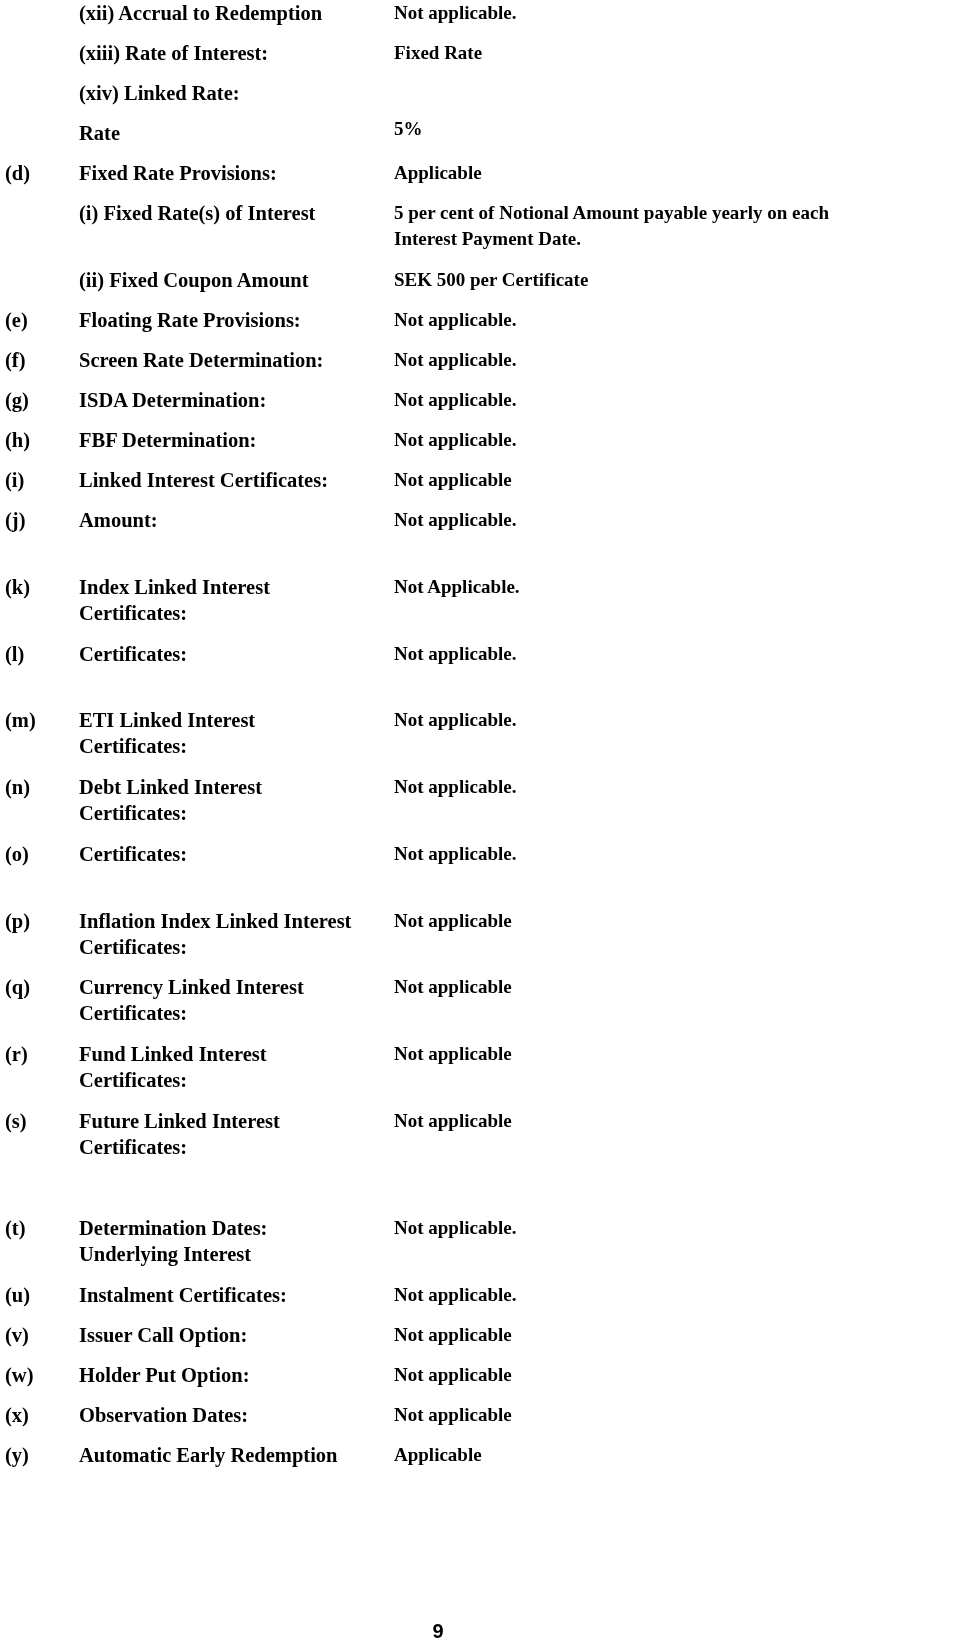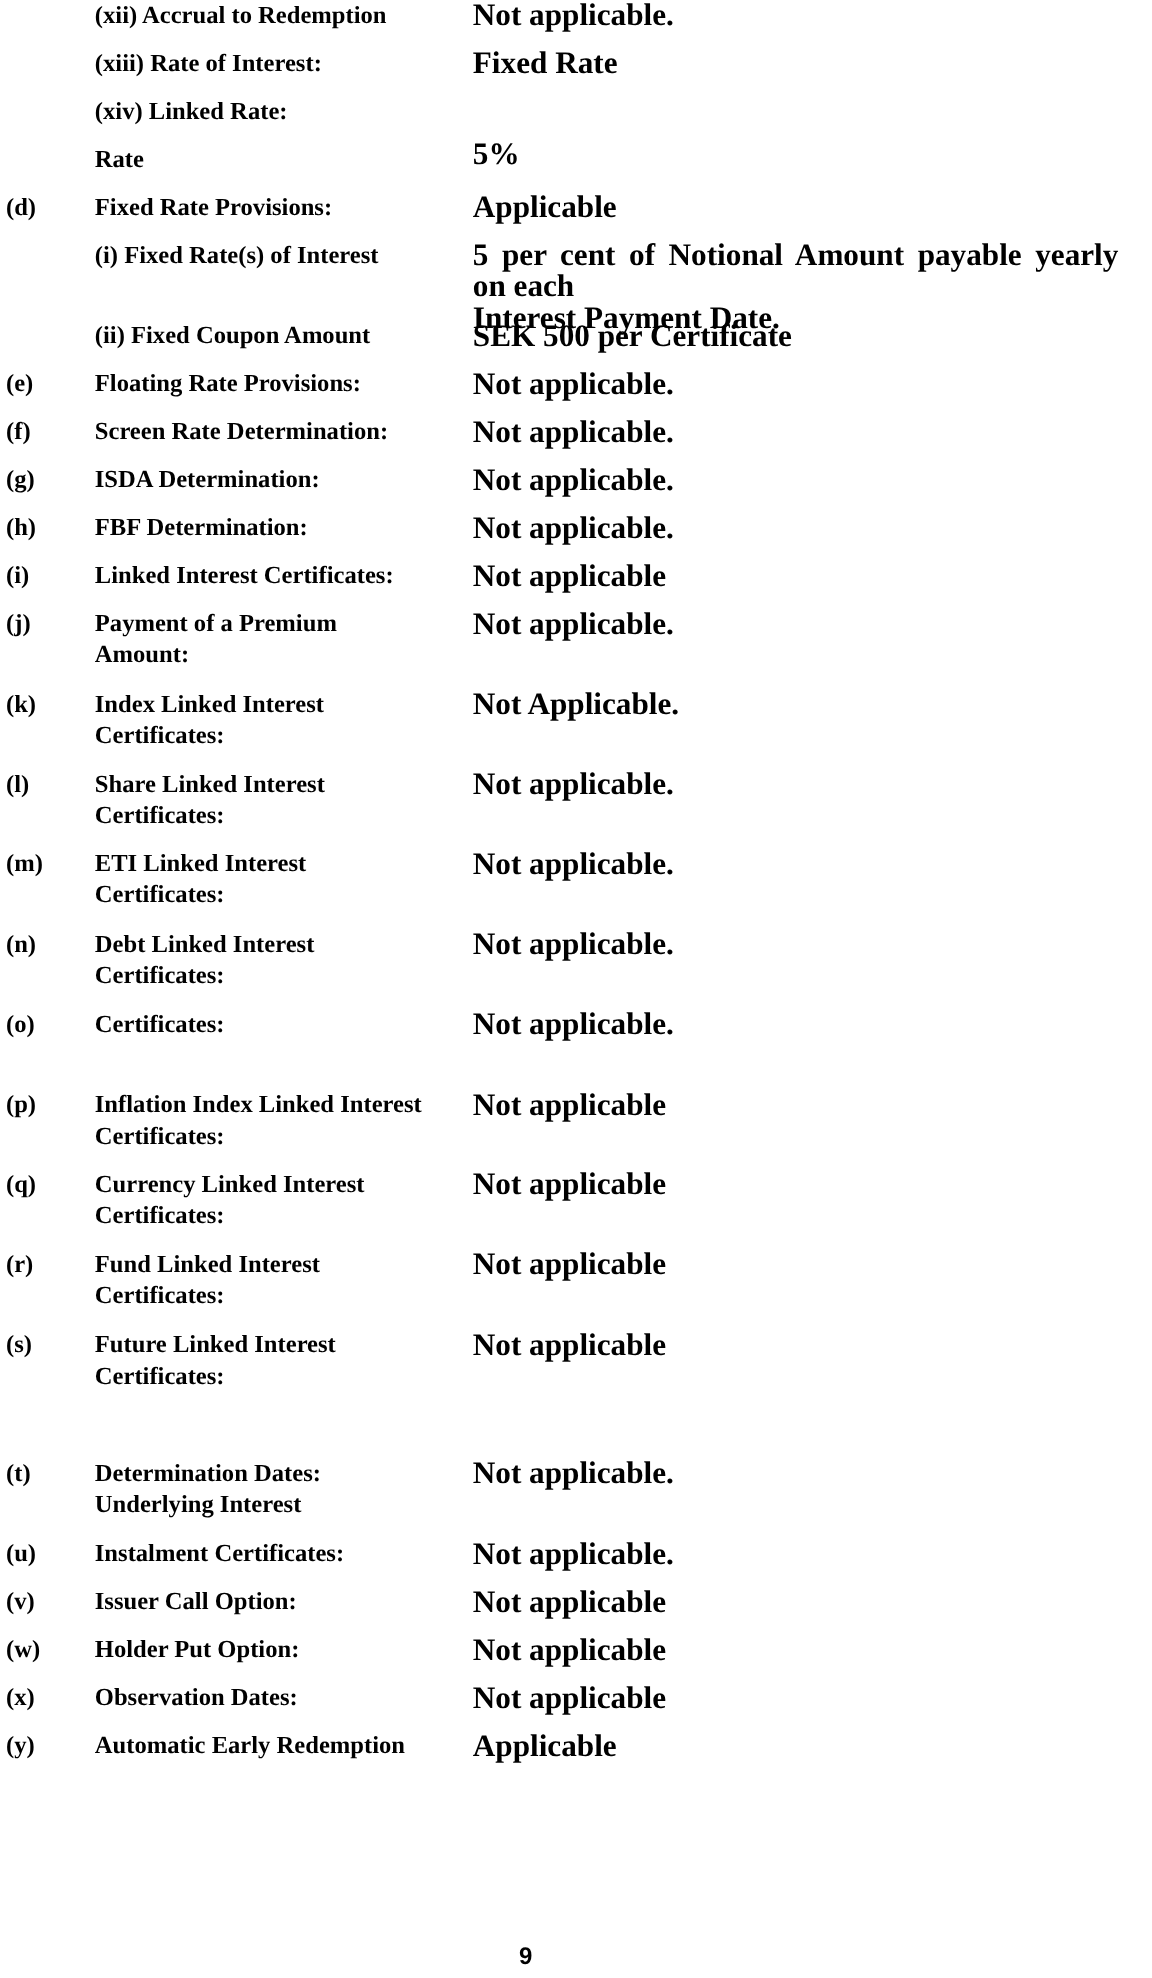--- a/index.html
+++ b/index.html
@@ -49,21 +49,21 @@
   }
   .label .ln {
     display: block;
     white-space: nowrap;
   }
   .value {
     position: absolute;
     left: 394px;
     top: 0;
     width: 300px;
-    font-size: 26px;
+    font-size: 19px;
     line-height: 26px;
     white-space: nowrap;
   }
   .value.wide {
     width: 538px;
     white-space: normal;
     text-align: justify;
     text-justify: inter-word;
   }
   .value.wide .ln {
@@ -170,37 +170,35 @@
       <div class="row" style="top: 467px;">
         <div class="marker">(i)</div>
         <div class="label">
           <span class="ln">Linked Interest Certificates:</span>
         </div>
         <div class="value"><span class="ln">Not applicable</span></div>
       </div>
       <div class="row" style="top: 507px;">
         <div class="marker">(j)</div>
         <div class="label">
-          <span class="ln">Payment of a Premium</span>
           <span class="ln">Amount:</span>
         </div>
         <div class="value"><span class="ln">Not applicable.</span></div>
       </div>
       <div class="row" style="top: 574px;">
         <div class="marker">(k)</div>
         <div class="label">
           <span class="ln">Index Linked Interest</span>
           <span class="ln">Certificates:</span>
         </div>
         <div class="value"><span class="ln">Not Applicable.</span></div>
       </div>
       <div class="row" style="top: 641px;">
         <div class="marker">(l)</div>
         <div class="label">
-          <span class="ln">Share Linked Interest</span>
           <span class="ln">Certificates:</span>
         </div>
         <div class="value"><span class="ln">Not applicable.</span></div>
       </div>
       <div class="row" style="top: 707px;">
         <div class="marker">(m)</div>
         <div class="label">
           <span class="ln">ETI Linked Interest</span>
           <span class="ln">Certificates:</span>
         </div>

